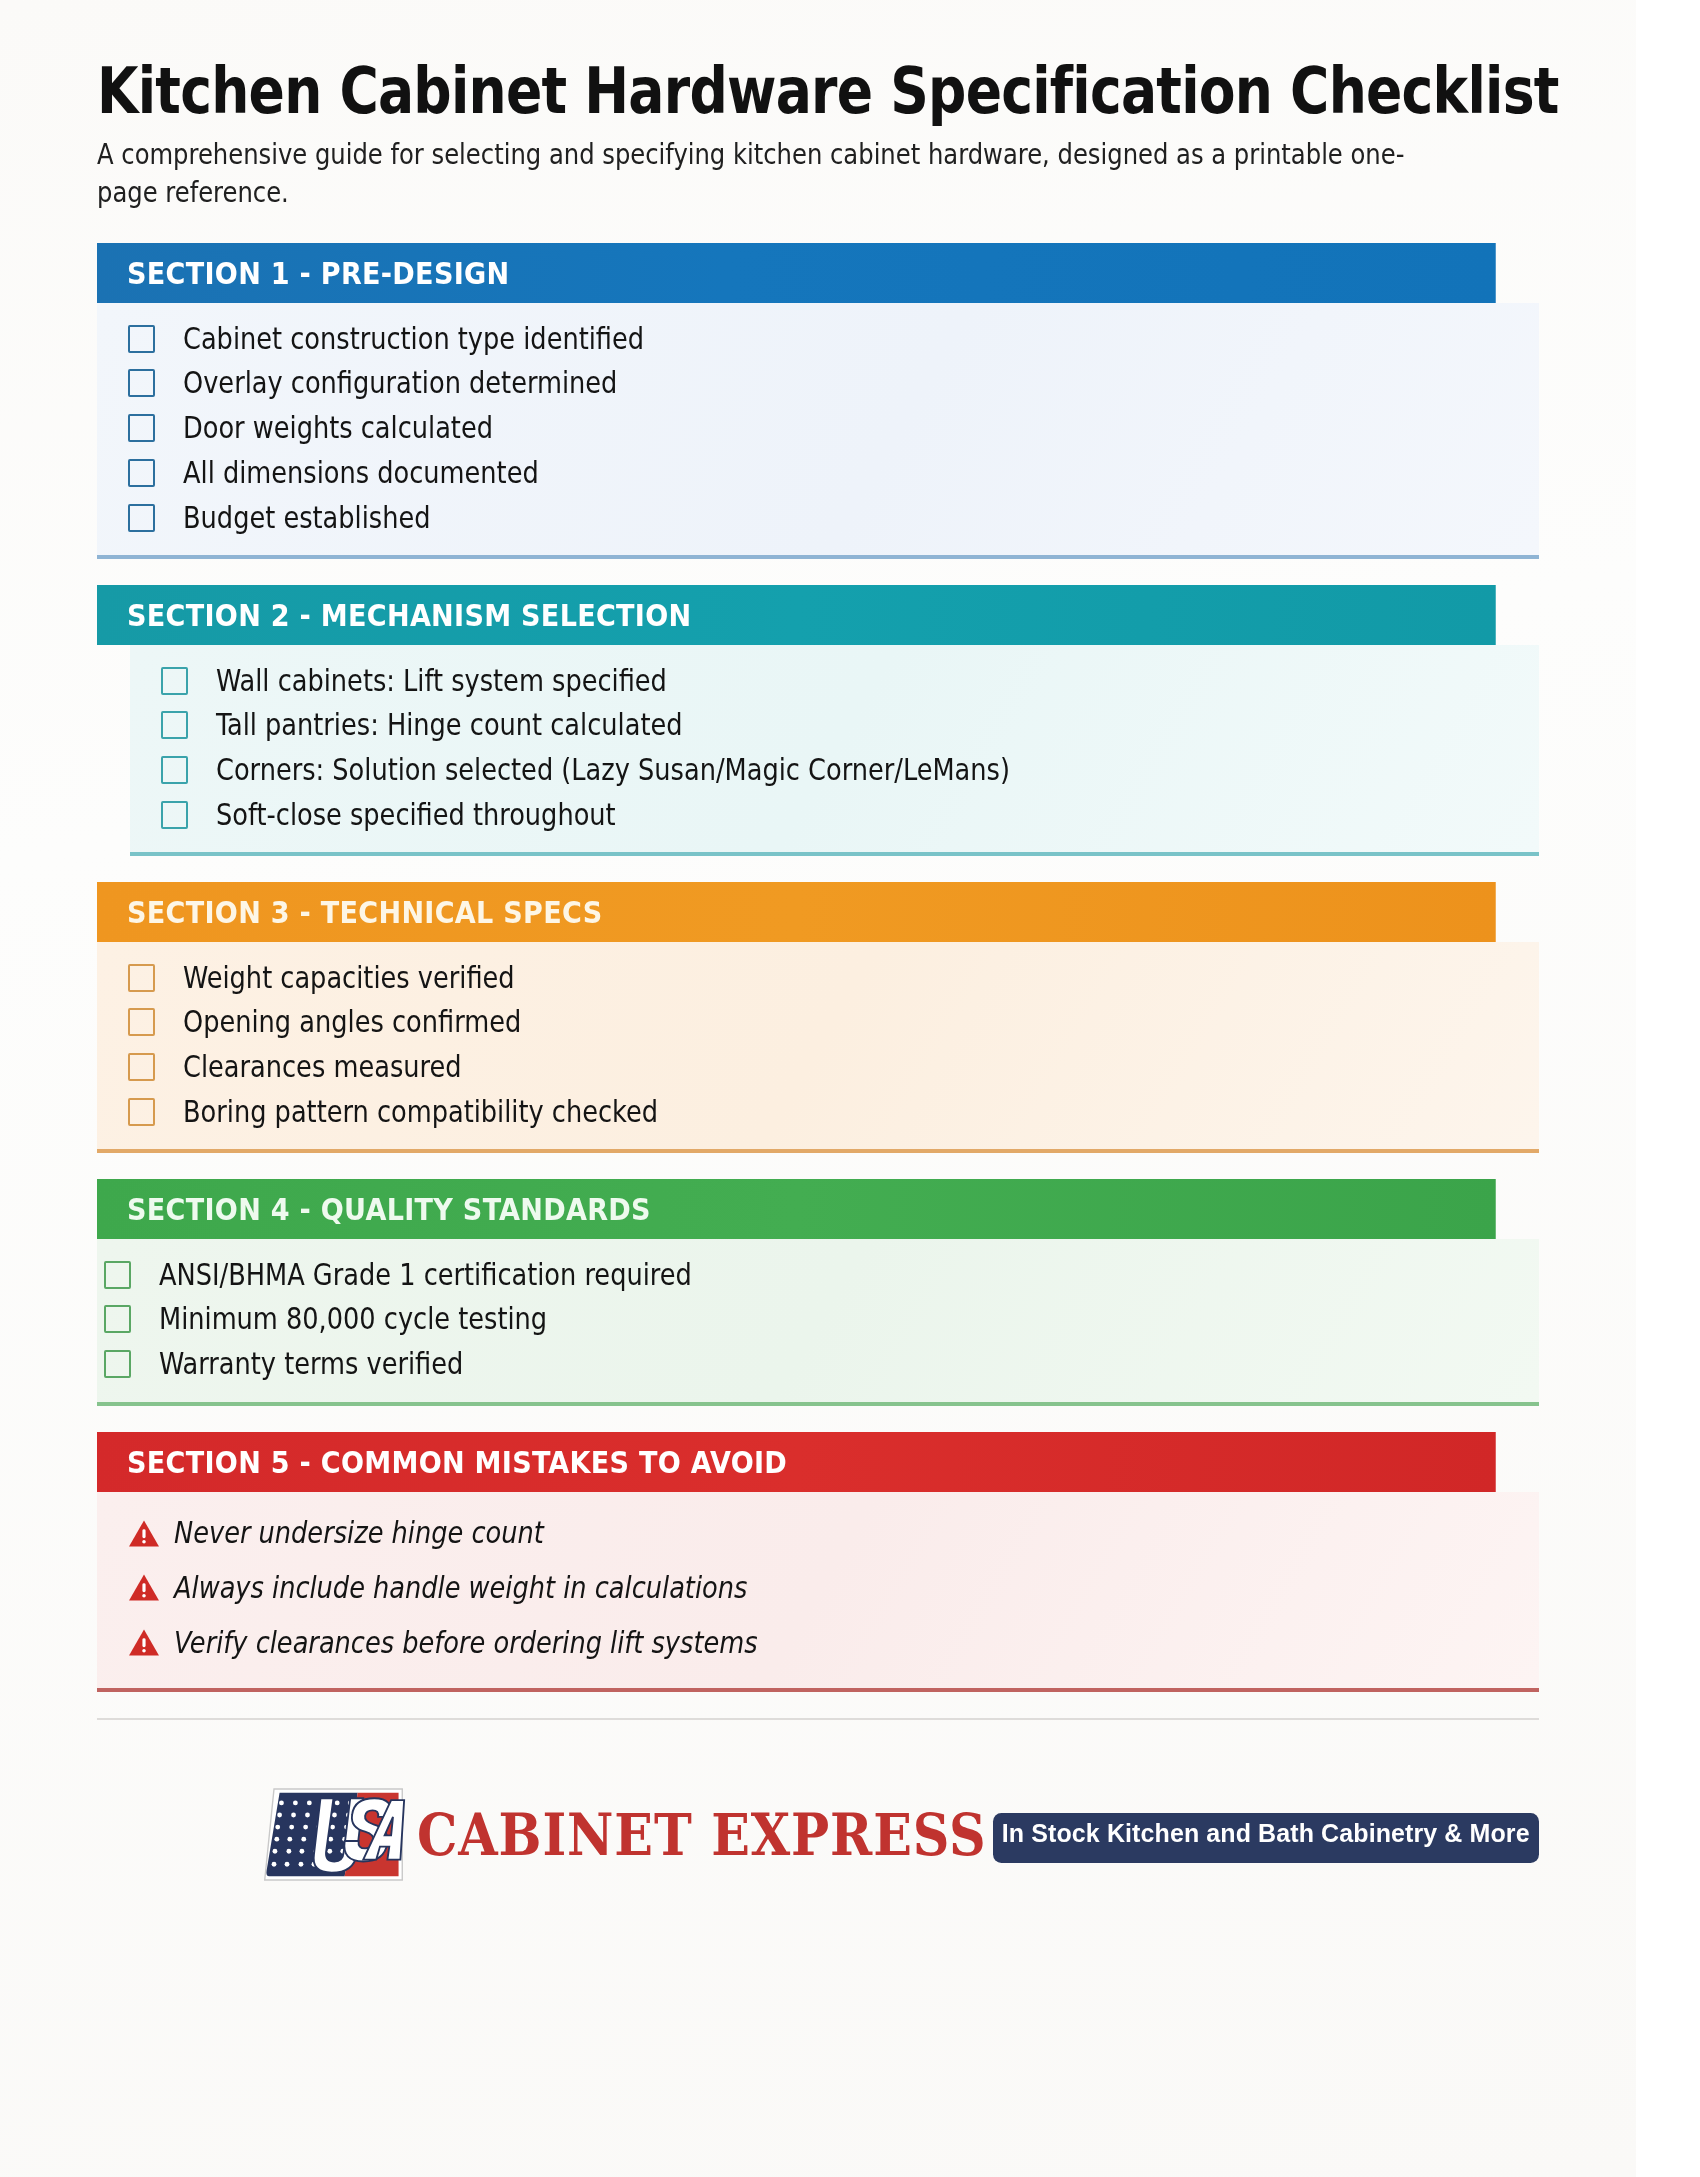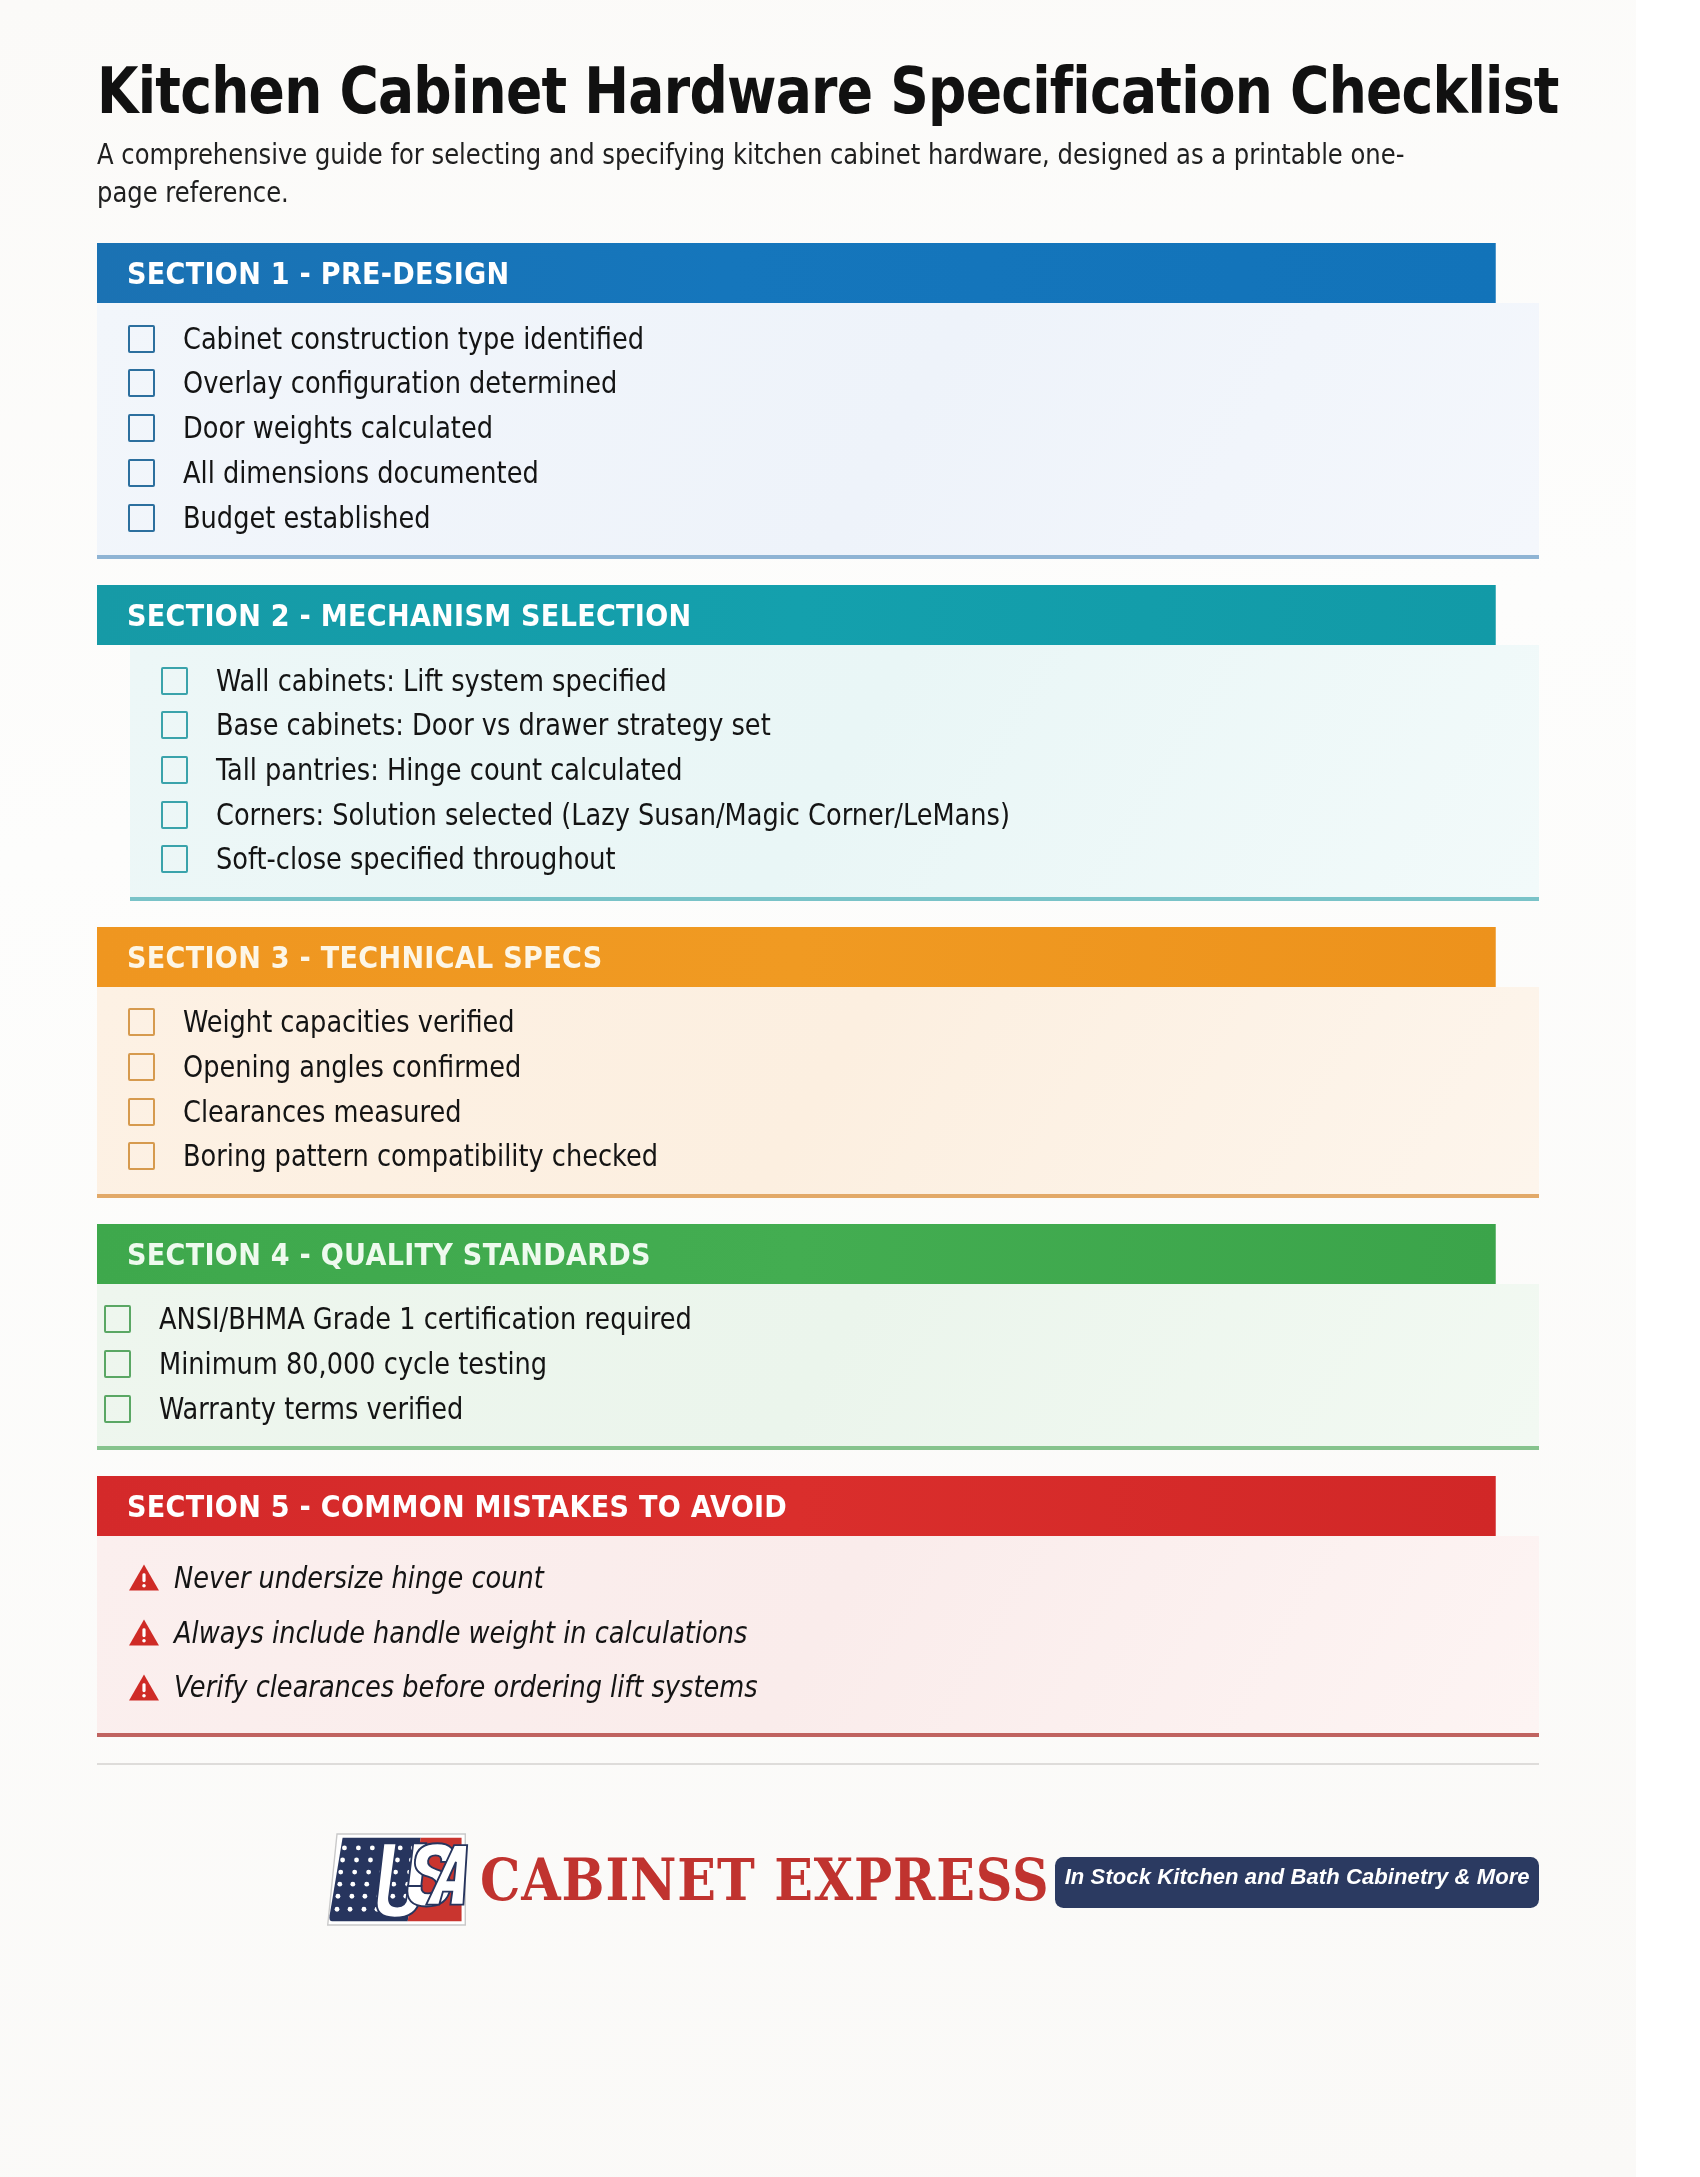--- a/index.html
+++ b/index.html
@@ -167,26 +167,25 @@
     transform: scaleX(0.99);
     transform-origin: left center;
   }
   .logo-tag {
     margin-top: 6.5px;
     background: #2b3a61;
     border-radius: 8.4px;
     color: #ffffff;
     font-family: "Liberation Sans", sans-serif;
     font-weight: bold;
-    font-size: 22px;
+    font-size: 25px;
     letter-spacing: 0.1px;
     text-align: center;
     padding: 6.5px 9.3px 7.5px 9.3px;
     white-space: nowrap;
-    font-style: italic;
   }
 </style>
 </head>
 <body>
 
 <div class="page">
 
   <h1 class="doc-title">Kitchen Cabinet Hardware Specification Checklist</h1>
   <p class="doc-subtitle">A comprehensive guide for selecting and specifying kitchen cabinet hardware, designed as a printable one-page reference.</p>
 
@@ -215,24 +214,20 @@
             <span class="item-text">Budget established</span>
           </div>
         </div>
       </div>
       <div class="section sec-teal">
         <div class="section-header">SECTION 2 - MECHANISM SELECTION</div>
         <div class="section-body">
           <div class="check-row">
             <span class="checkbox"></span>
             <span class="item-text">Wall cabinets: Lift system specified</span>
-          </div>
-          <div class="check-row">
-            <span class="checkbox"></span>
-            <span class="item-text">Base cabinets: Door vs drawer strategy set</span>
           </div>
           <div class="check-row">
             <span class="checkbox"></span>
             <span class="item-text">Tall pantries: Hinge count calculated</span>
           </div>
           <div class="check-row">
             <span class="checkbox"></span>
             <span class="item-text">Corners: Solution selected (Lazy Susan/Magic Corner/LeMans)</span>
           </div>
           <div class="check-row">

